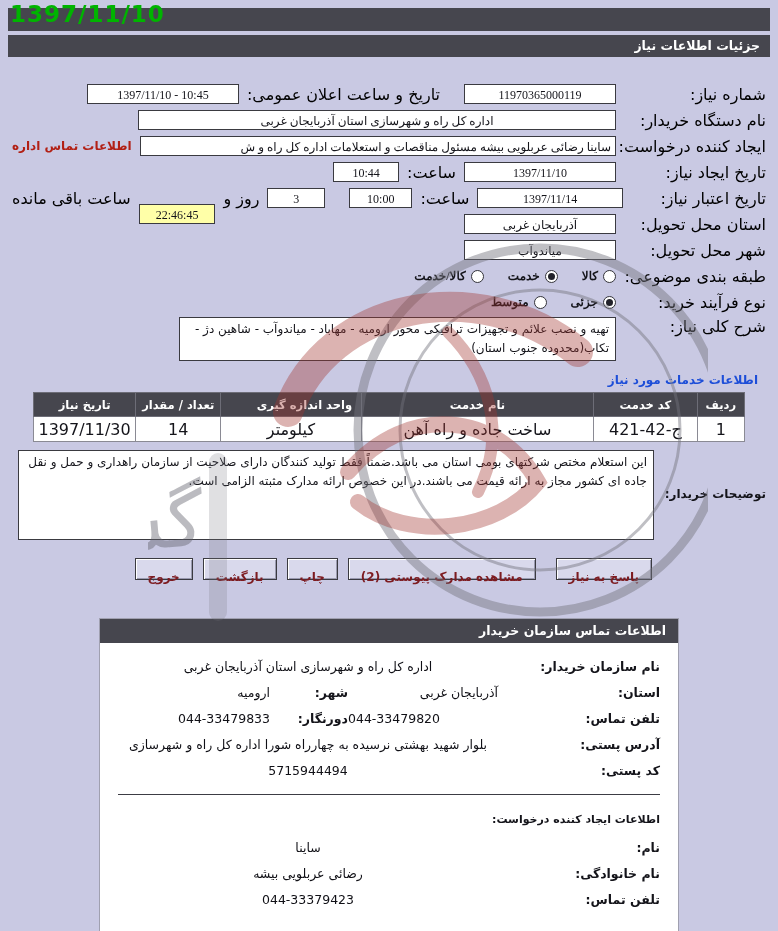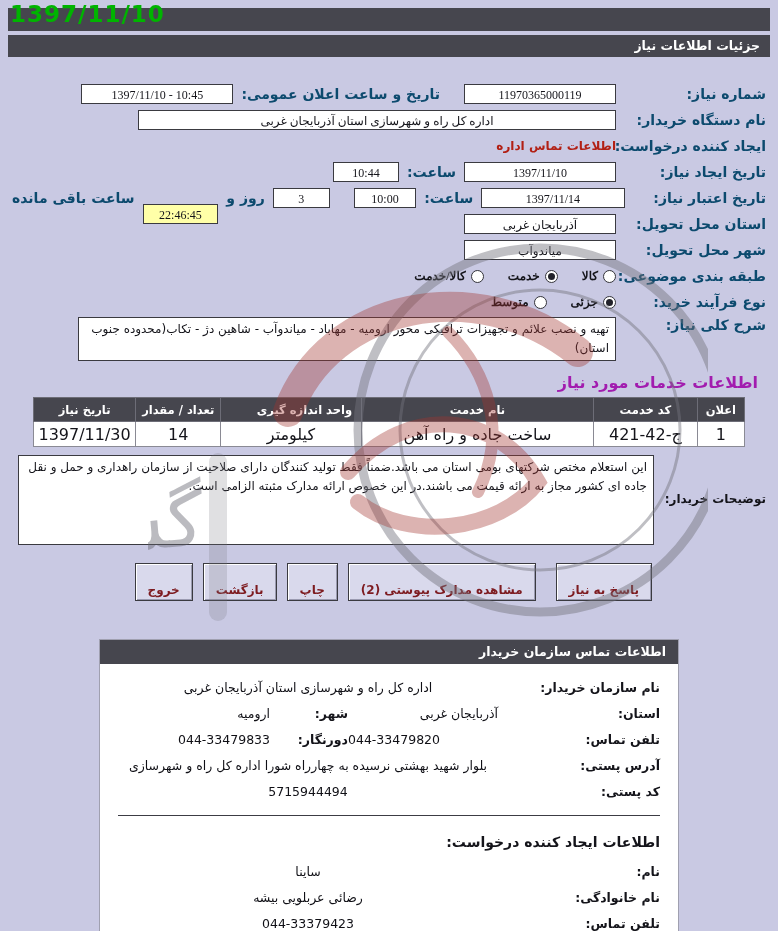--- a/index.html
+++ b/index.html
@@ -8,72 +8,72 @@
   .ltr{direction:ltr;unicode-bidi:isolate;}
   .bar{background:#46464e;}
   .bar.top{margin:8px 8px 4px;height:23px;}
   .bar.title{margin:0 8px;height:22px;line-height:22px;color:#fff;font-size:12.5px;
              font-weight:bold;padding-right:10px;box-sizing:border-box;}
   .date-stamp{position:absolute;top:1px;left:10px;z-index:60;color:#00b400;
               font-size:23px;font-weight:bold;letter-spacing:1px;}
   .form{margin:26px 12px 0;}
   .frow{display:flex;align-items:center;height:22px;margin-bottom:4px;}
   .frow > * + *{margin-right:8px;}
-  .flabel{font-weight:bold;font-size:14px;color:#0c4a6e;white-space:nowrap;}
+  .flabel{font-weight:normal;font-size:16px;color:#000000;white-space:nowrap;}
   .lmain{width:142px;text-align:right;}
   .lmid{margin-right:24px !important;}
   .field{background:#fff;border:1px solid #3a3a40;height:20px;line-height:20px;
          font-size:12px;padding:0 4px;text-align:center;white-space:nowrap;
          overflow:hidden;box-sizing:border-box;font-family:Liberation Serif, serif;}
   .w150{width:152px;}.w66{width:66px;}.w60{width:60px;}.w78{width:80px;margin-top:32px;}
   .wide{width:478px;}
   .field.yellow{background:#ffffa8;}
   .field.start{text-align:right;}
   .link{color:#b22015;font-size:12px;font-weight:bold;cursor:pointer;white-space:nowrap;}
   .rgroup{display:flex;align-items:center;font-family:Liberation Serif, serif;}
   .rgroup + .rgroup{margin-right:24px;}
   .radio{width:13px;height:13px;border:1px solid #33333a;border-radius:50%;
          background:#fff;display:inline-block;position:relative;box-sizing:border-box;}
   .radio.sel::after{content:'';position:absolute;left:2px;top:2px;right:2px;bottom:2px;
          background:#22222a;border-radius:50%;}
   .rlabel{font-size:12px;font-weight:bold;margin-right:5px;}
   .descrow{height:auto;align-items:flex-start;}
   .tbox{background:#fff;border:1px solid #3a3a40;font-size:12px;padding:2px 6px;
         text-align:right;box-sizing:border-box;line-height:1.55;}
-  .desc{width:538px;height:44px;}
-  .sec-title{font-weight:bold;font-size:16px;color:#a21caf;margin:12px 20px 5px 0;}
+  .desc{width:437px;height:44px;}
+  .sec-title{font-weight:bold;font-size:12px;color:#1d4ed8;margin:12px 20px 5px 0;}
   table.svc{width:712px;margin:0 auto;border-collapse:collapse;}
   table.svc th{background:#46464e;color:#fff;font-size:11.5px;font-weight:bold;
         height:21px;border:1px solid #6d6d77;}
   table.svc td{background:#fff;font-size:16px;height:22px;text-align:center;
         border:1px solid #8a8a94;}
   .c-row{width:46px;}.c-code{width:104px;}.c-name{width:252px;}
   .c-unit{width:120px;padding-left:28px;}.c-qty{width:88px;}.c-date{width:100px;}
   .notesrow{display:flex;align-items:center;margin:8px 12px 0;}
   .noteslabel{width:112px;text-align:right;font-weight:bold;font-size:12px;line-height:1.6;}
   .notesbox{flex:1;height:90px;margin-left:6px;}
   .btnrow{display:flex;align-items:center;margin-top:18px;padding-right:126px;}
   .btnrow > * + *{margin-right:10px;}
   .btn{background:#d9d9ec;border:1px solid #3a3a40;box-shadow:inset 1px 1px 0 #ffffff,
        inset -1px -1px 0 #9a9ab0;color:#7d1b20;font-weight:bold;font-size:12px;
-       padding:18px 12px;height:22px;line-height:16px;cursor:pointer;
+       padding:10px 12px;height:22px;line-height:16px;cursor:pointer;
        font-family:inherit;white-space:nowrap;}
   .btn.gap{margin-right:20px;}
   .panel{width:580px;margin:38px auto 0;background:#fff;border:1px solid #a0a0b0;
          min-height:322px;box-sizing:border-box;}
   .panel-title{background:#46464e;color:#fff;font-weight:bold;font-size:12.5px;
          height:24px;line-height:24px;padding-right:12px;}
   .pbody{padding:16px 18px 10px;}
   .prow{display:flex;align-items:flex-start;margin-bottom:11px;font-size:12.5px;}
   .plab{font-weight:bold;white-space:nowrap;}
   .pw170{width:162px;}.pw150{width:150px;}.pw80{width:78px;}
   .pval{color:#101016;}
   .grow{flex:1;text-align:center;}
   .divider{border:none;border-top:1px solid #3c3c44;margin:16px 0 18px;}
-  .ptitle{font-weight:bold;font-size:14px;margin-bottom:14px;}
+  .ptitle{font-weight:bold;font-size:11px;margin-bottom:14px;}
   .watermark{position:absolute;top:212px;left:148px;width:560px;height:470px;
          z-index:40;pointer-events:none;}
 </style>
 </head>
 <body>
 
 <div class="page">
 
   <div class="bar top"></div>
   <div class="date-stamp ltr">1397/11/10</div>
@@ -90,20 +90,21 @@
       <span class="field w150 ltr">1397/11/10 - 10:45</span>
     </div>
 
     <div class="frow">
       <span class="flabel lmain">نام دستگاه خریدار:</span>
       <span class="field wide">اداره کل راه و شهرسازی استان آذربایجان غربی</span>
     </div>
 
     <div class="frow">
       <span class="flabel lmain">ایجاد کننده درخواست:</span>
+      <span class="field wide start">ساینا رضائی عربلویی بیشه مسئول مناقصات و استعلامات اداره کل راه و ش</span>
       <span class="link">اطلاعات تماس اداره</span>
     </div>
 
     <div class="frow">
       <span class="flabel lmain">تاریخ ایجاد نیاز:</span>
       <span class="field w150 ltr">1397/11/10</span>
       <span class="flabel">ساعت:</span>
       <span class="field w66 ltr">10:44</span>
     </div>
 
@@ -161,21 +162,21 @@
       <span class="tbox desc">تهیه و نصب علائم و تجهیزات ترافیکی محور ارومیه - مهاباد - میاندوآب - شاهین دژ - تکاب(محدوده جنوب استان)</span>
     </div>
 
   </div>
 
   <div class="sec-title">اطلاعات خدمات مورد نیاز</div>
 
   <table class="svc">
     <thead>
       <tr>
-        <th class="c-row">اعلان</th>
+        <th class="c-row">ردیف</th>
         <th class="c-code">کد خدمت</th>
         <th class="c-name">نام خدمت</th>
         <th class="c-unit">واحد اندازه گیری</th>
         <th class="c-qty">تعداد / مقدار</th>
         <th class="c-date">تاریخ نیاز</th>
       </tr>
     </thead>
     <tbody>
       <tr>
         <td>1</td>

